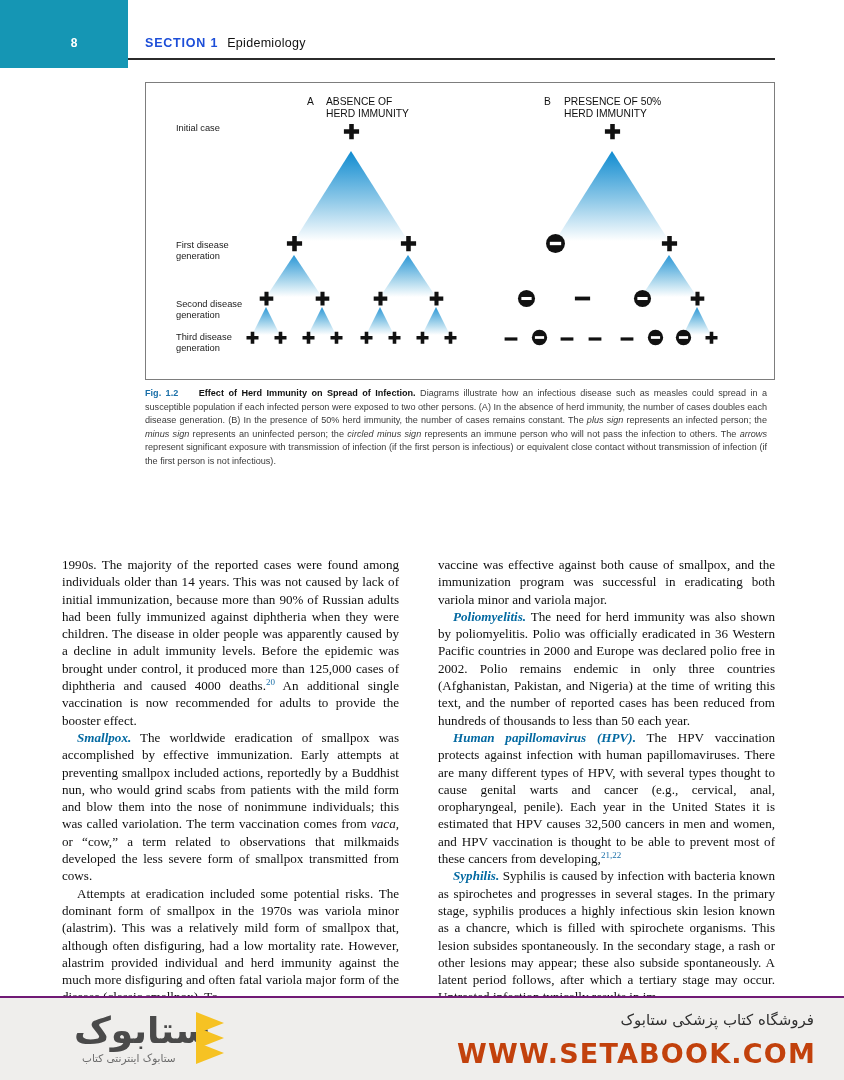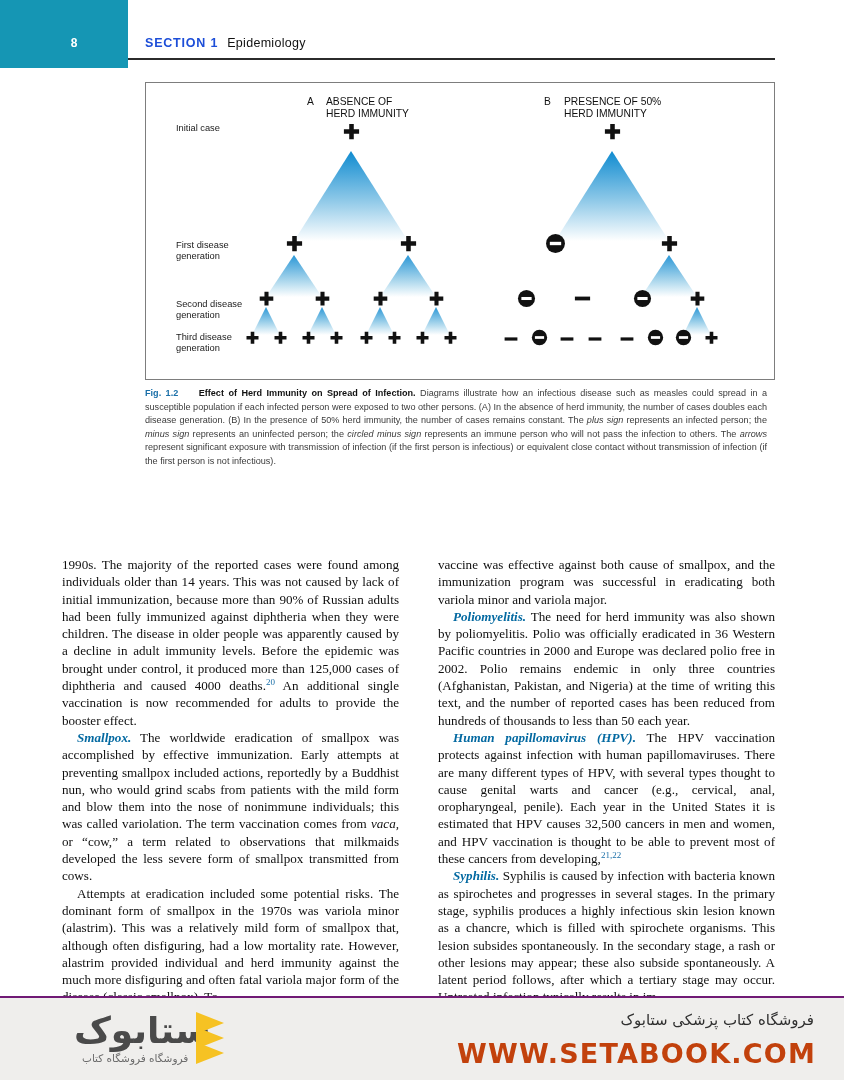--- a/index.html
+++ b/index.html
@@ -364,21 +364,21 @@
       <p class="noindent">vaccine was effective against both cause of smallpox, and the immunization program was successful in eradicating both variola minor and variola major.</p>
       <p><span class="runin">Poliomyelitis.</span><span> The need for herd immunity was also shown by poliomyelitis. Polio was officially eradicated in 36 Western Pacific countries in 2000 and Europe was declared polio free in 2002. Polio remains endemic in only three countries (Afghanistan, Pakistan, and Nigeria) at the time of writing this text, and the number of reported cases has been reduced from hundreds of thousands to less than 50 each year.</span></p>
       <p><span class="runin">Human papillomavirus (HPV).</span><span> The HPV vaccination protects against infection with human papillomaviruses. There are many different types of HPV, with several types thought to cause genital warts and cancer (e.g., cervical, anal, oropharyngeal, penile). Each year in the United States it is estimated that HPV causes 32,500 cancers in men and women, and HPV vaccination is thought to be able to prevent most of these cancers from developing,</span><sup class="ref">21,22</sup></p>
       <p><span class="runin">Syphilis.</span><span> Syphilis is caused by infection with bacteria known as spirochetes and progresses in several stages. In the primary stage, syphilis produces a highly infectious skin lesion known as a chancre, which is filled with spirochete organisms. This lesion subsides spontaneously. In the secondary stage, a rash or other lesions may appear; these also subside spontaneously. A latent period follows, after which a tertiary stage may occur. Untreated infection typically results in im-</span></p>
     </div>
   </div>
 
   <div class="banner">
     <div class="banner-logo">
       <div class="logo-script">ستابوک</div>
-      <div class="logo-sub">فروشگاه فروشگاه کتاب</div>
+      <div class="logo-sub">ستابوک اینترنتی کتاب</div>
     </div>
     <div class="chev-mark">
       <span class="chev c1"></span>
       <span class="chev c2"></span>
       <span class="chev c3"></span>
     </div>
     <div class="banner-fa">فروشگاه کتاب پزشکی ستابوک</div>
     <div class="banner-url">WWW.SETABOOK.COM</div>
   </div>
 

